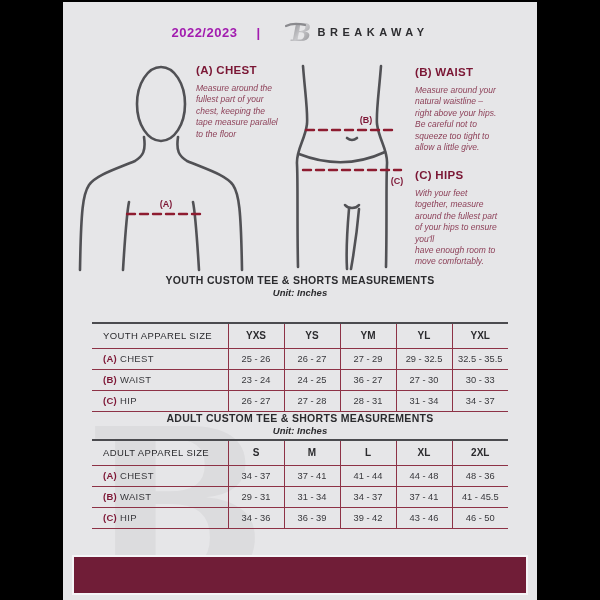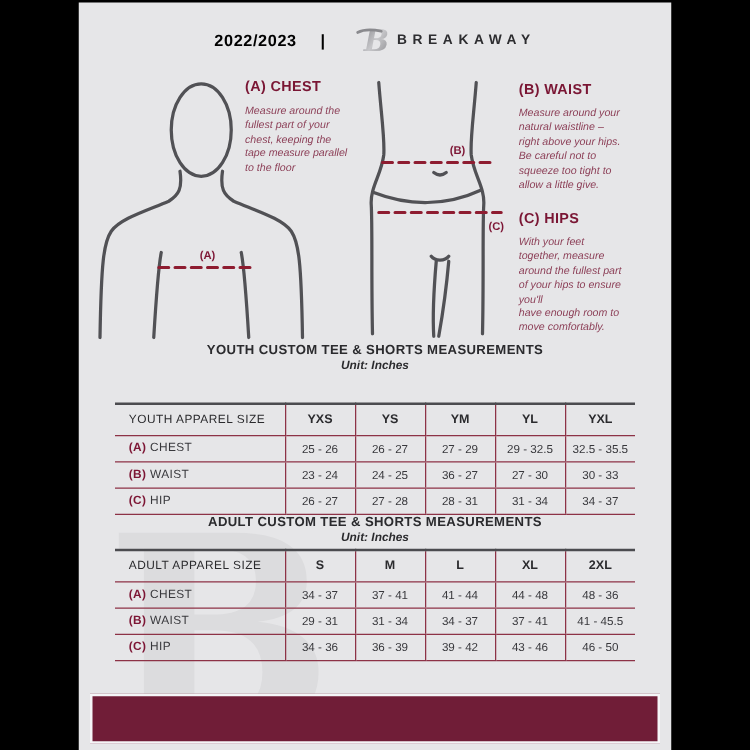--- a/index.html
+++ b/index.html
@@ -10,21 +10,21 @@
     position:absolute; left:63px; top:2px; width:474px; height:598px;
     background:#e6e6e8; overflow:hidden;
   }
 
   
   .header {
     position:absolute; top:14px; left:0; right:0; height:32px;
     display:flex; align-items:center; justify-content:center; gap:14px;
     z-index:3;
   }
-  .header-title { display:flex; align-items:flex-start; gap:19px; color:#000000; }
+  .header-title { display:flex; align-items:flex-start; gap:19px; color:#a21caf; }
   .header-title span { font-size:13px; font-weight:700; letter-spacing:.5px; white-space:nowrap; }
   .brand-block { display:flex; align-items:center; gap:7px; margin-left:10px; }
   .brand-name { font-size:11px; font-weight:700; letter-spacing:4.5px; color:#2d2d30; white-space:nowrap; }
 
   
   .fig { position:absolute; z-index:1; }
   .fig path, .fig ellipse { fill:none; stroke:#515155; stroke-width:2.6; stroke-linecap:round; }
   .fig .dash { stroke:#8e1c30; stroke-width:2.4; stroke-dasharray:8 5; }
   .fig text { font-family:"Liberation Sans", sans-serif; font-size:9px; font-weight:700; fill:#7d1635; }
 

